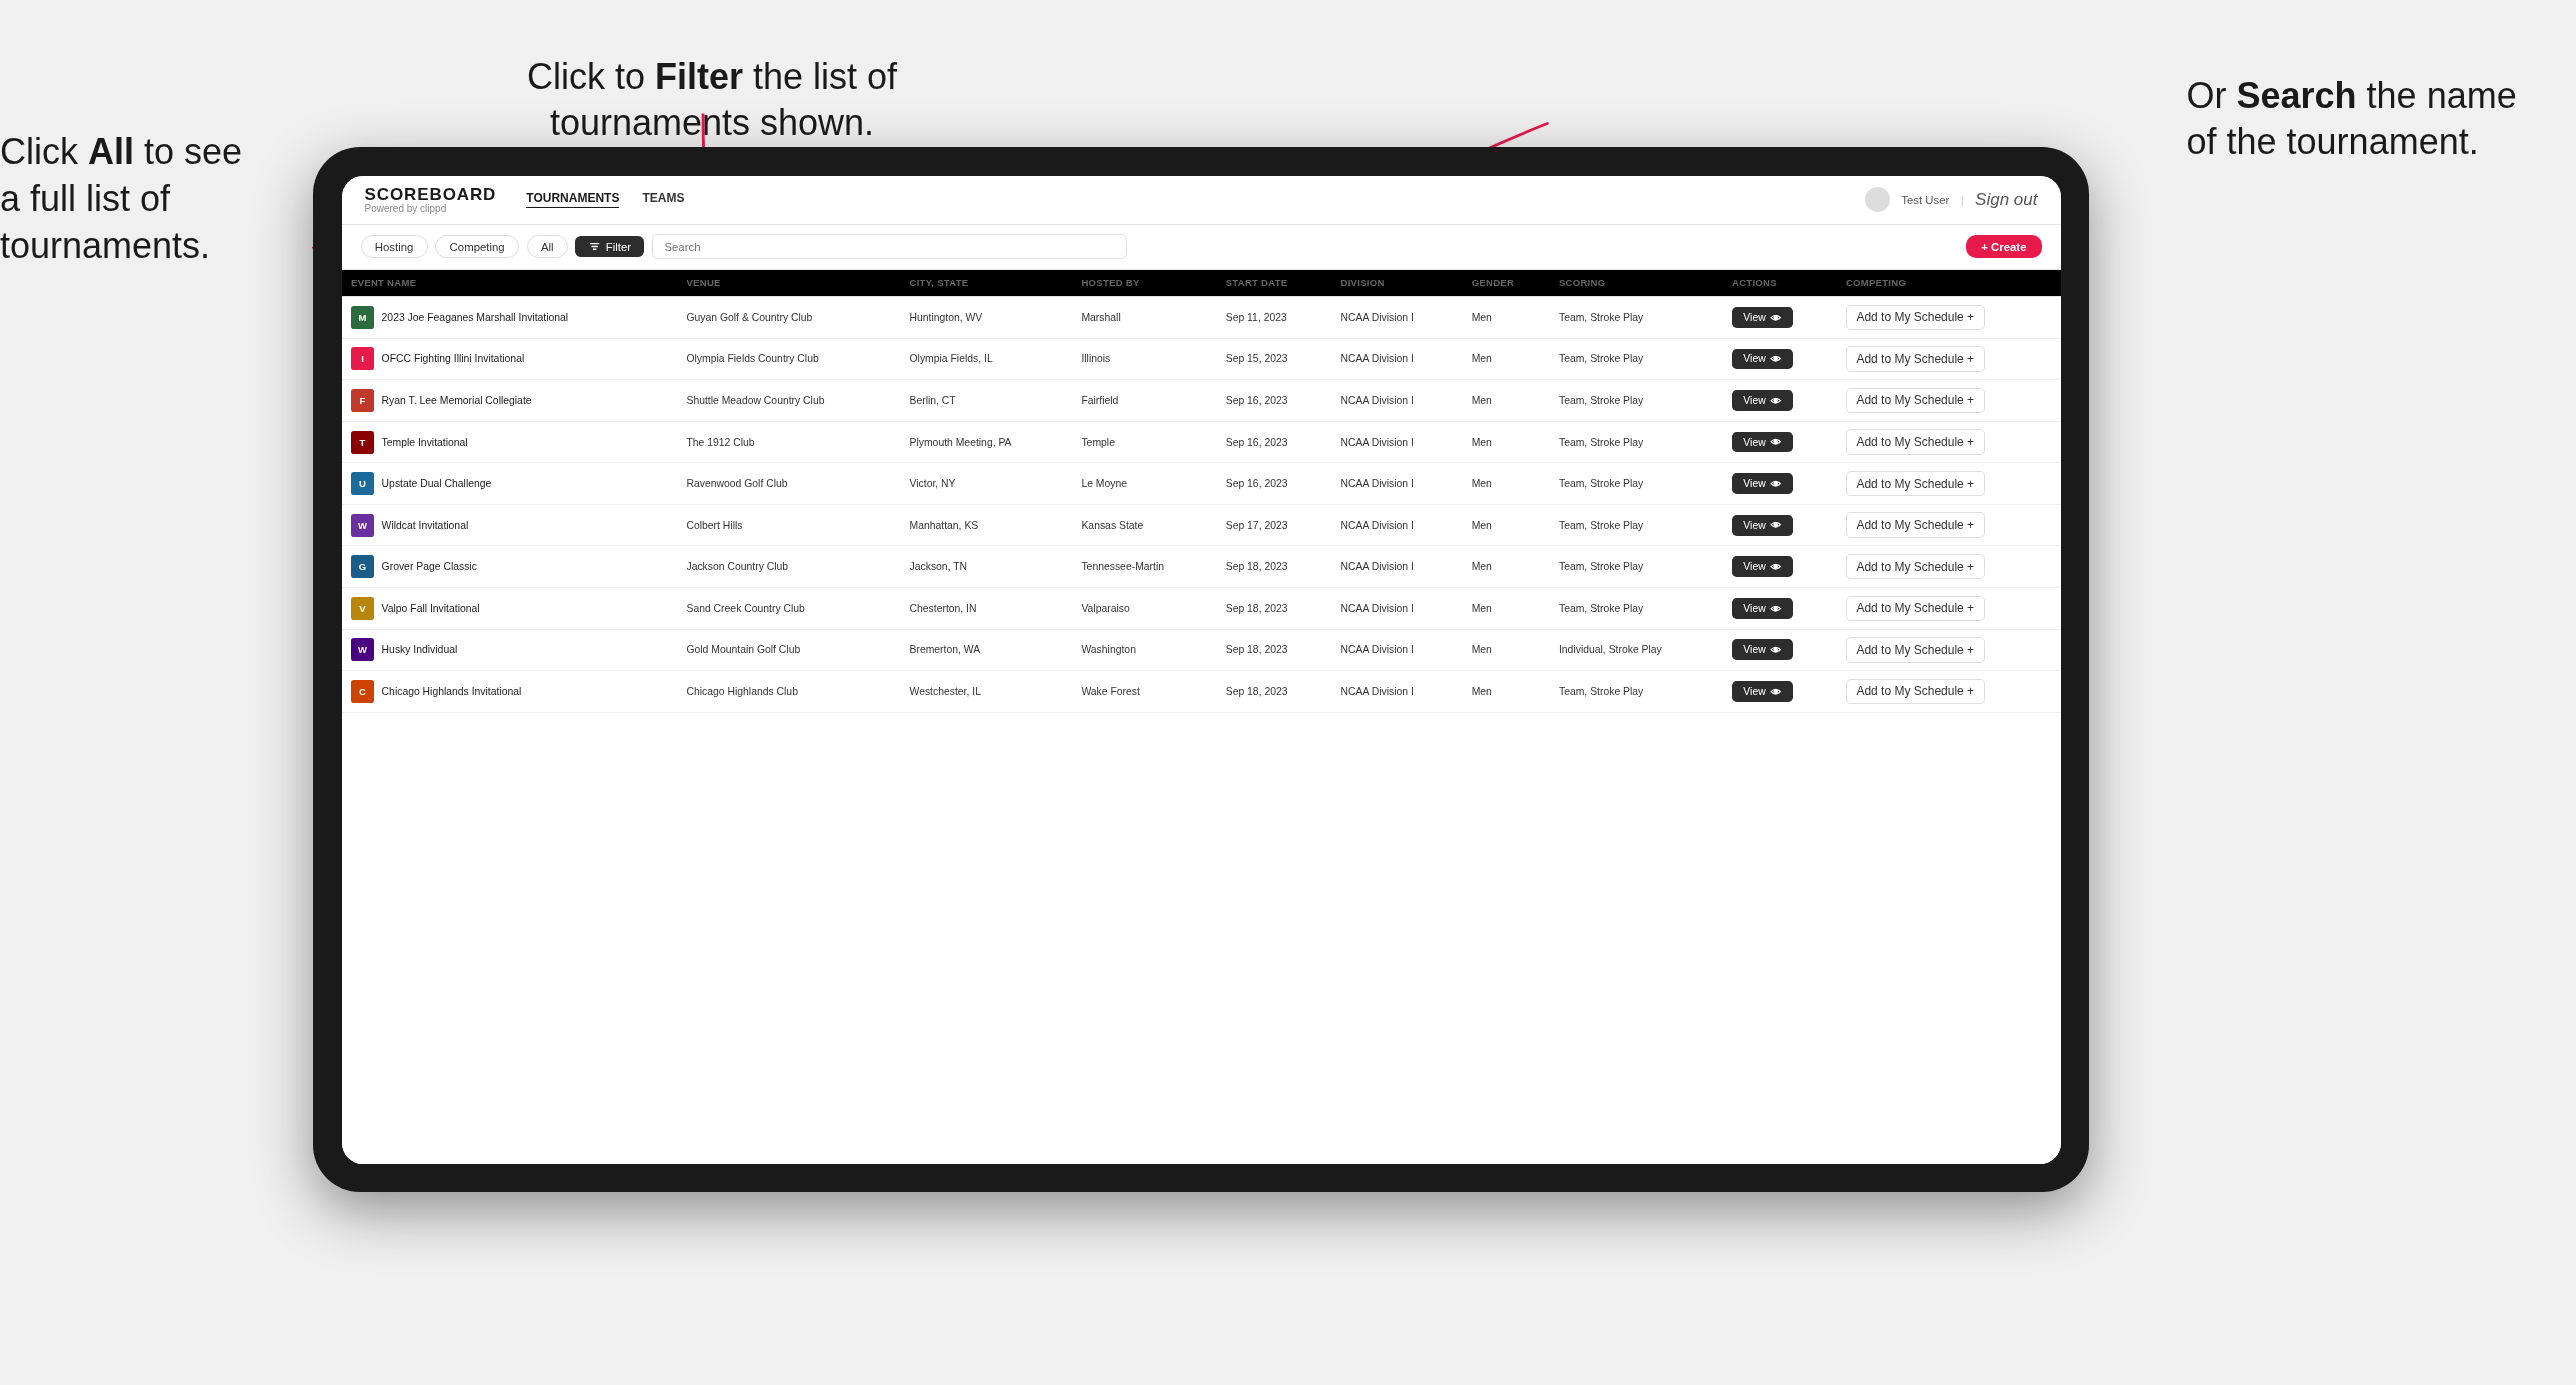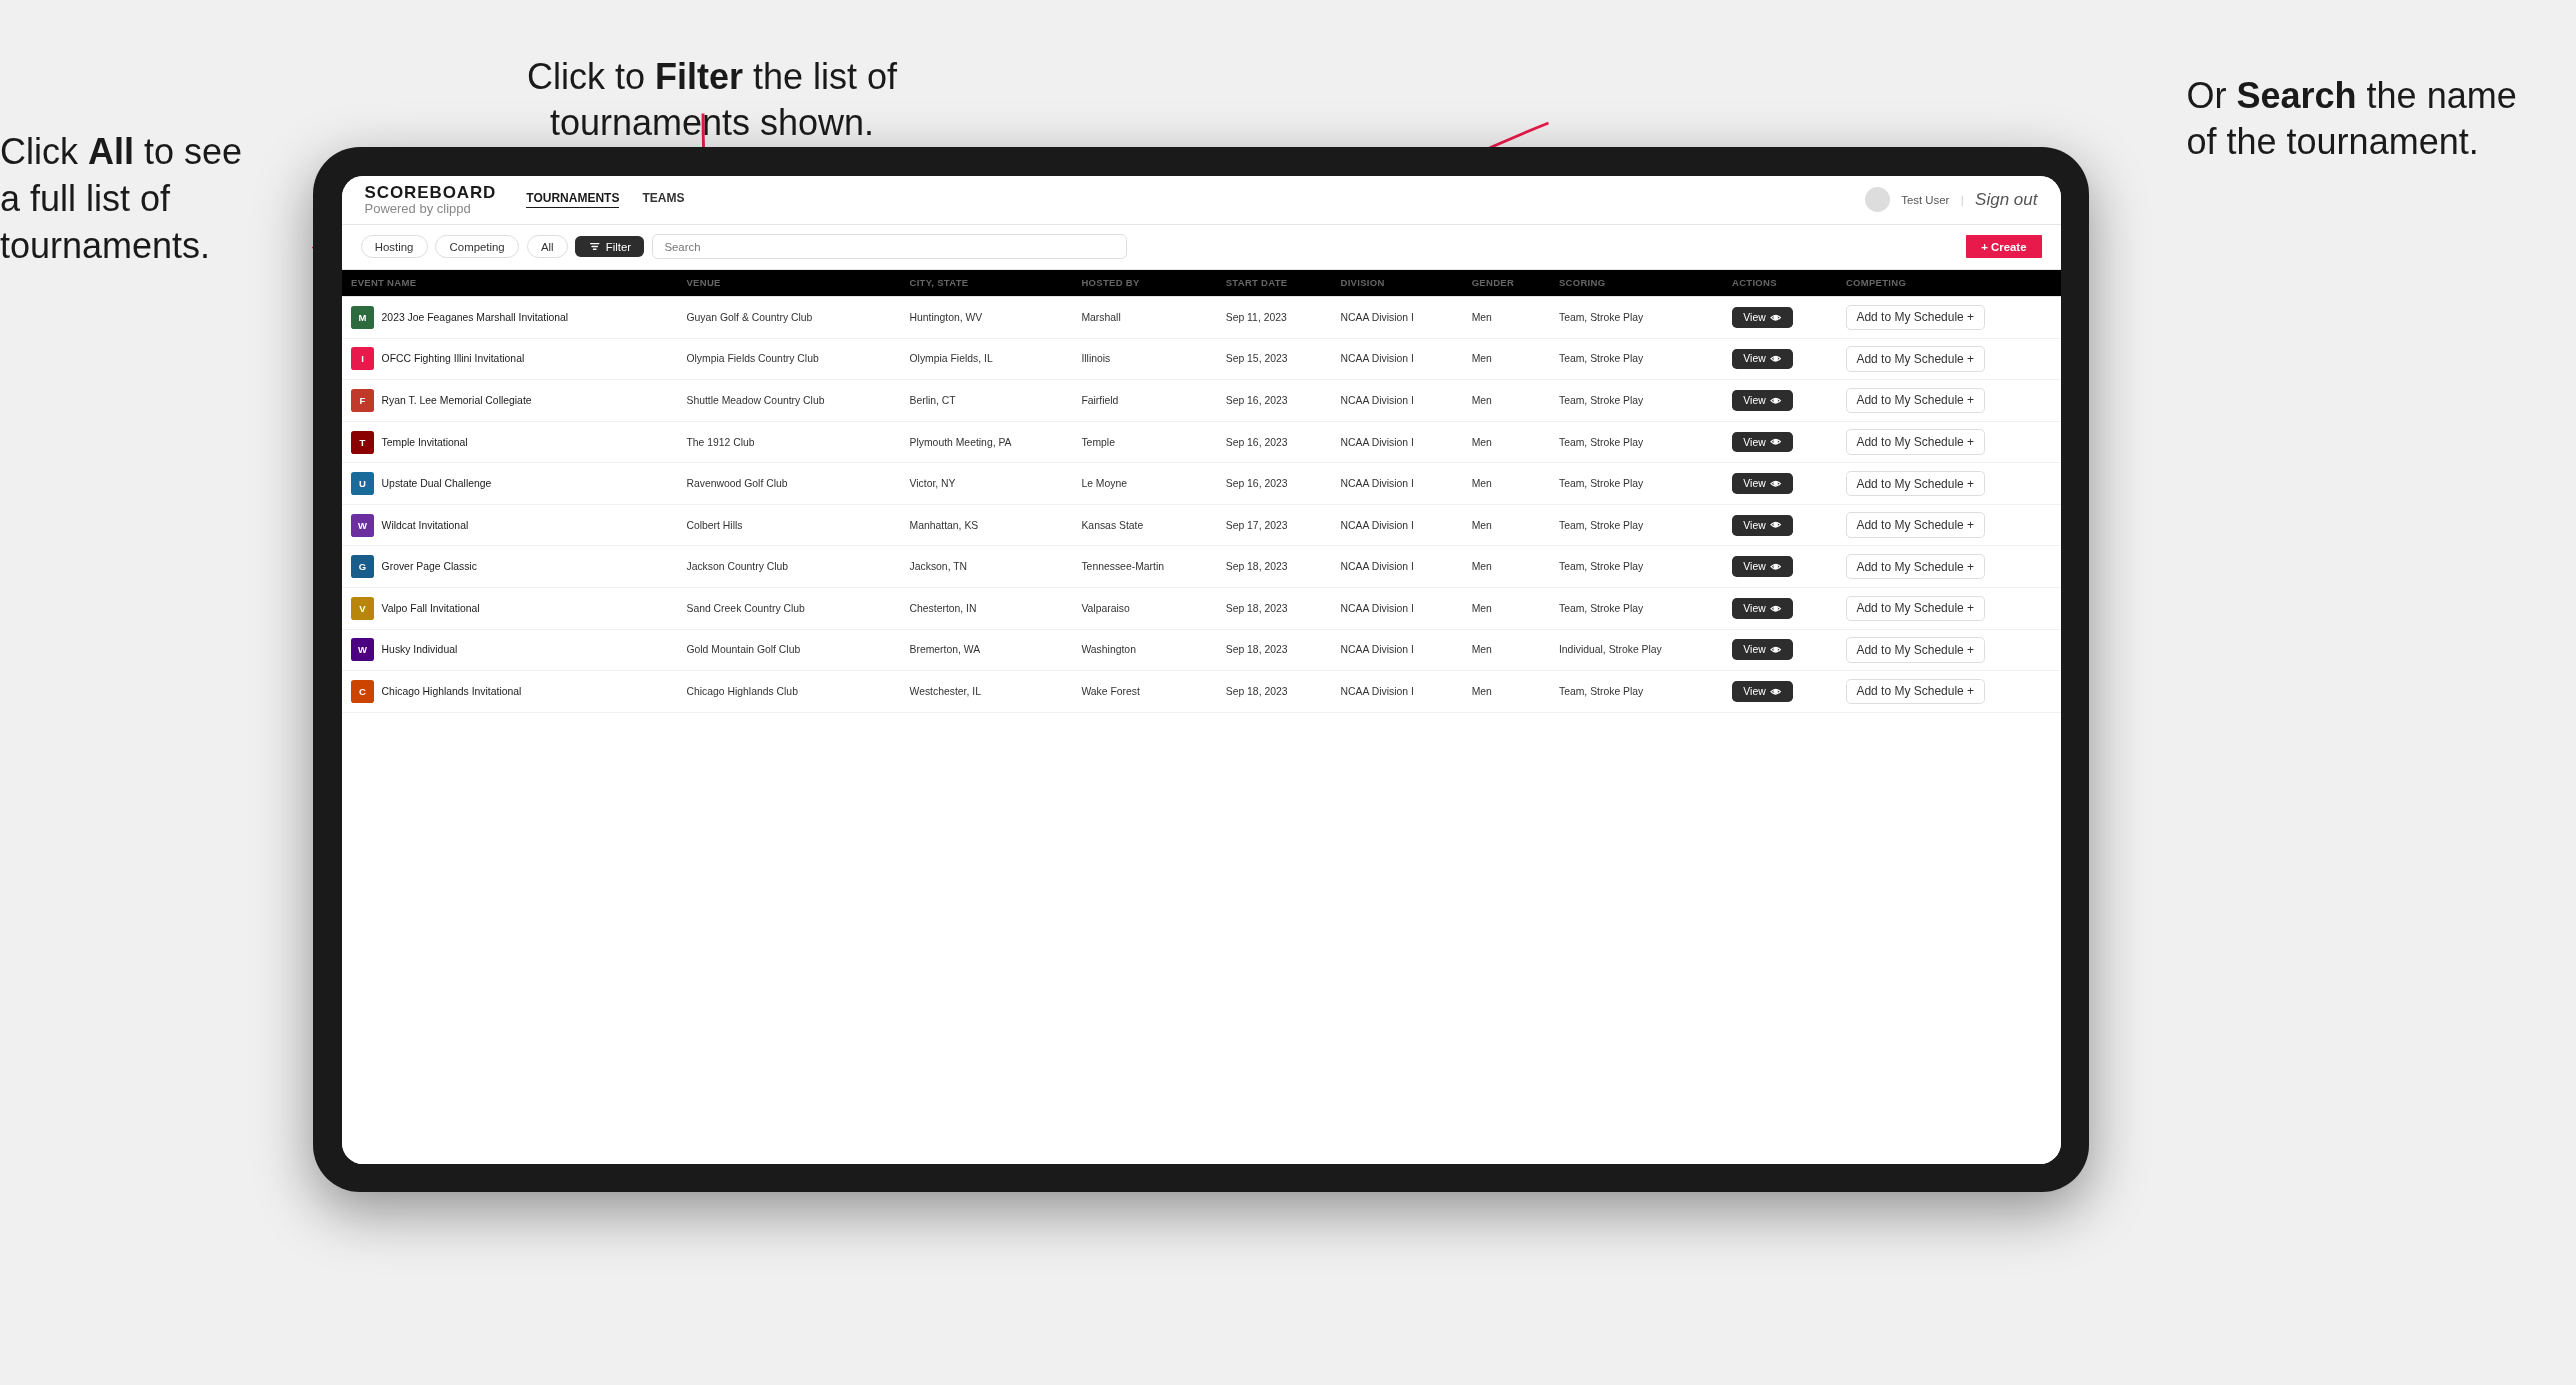--- a/index.html
+++ b/index.html
@@ -82,21 +82,21 @@
     }
 
     .logo-title {
       font-size: 17px;
       font-weight: 900;
       letter-spacing: 0.9px;
       color: #1a1a1a;
     }
 
     .logo-sub {
-      font-size: 13px;
+      font-size: 10px;
       color: #888;
       margin-top: -1.9px;
     }
 
     .nav-links {
       display: flex;
       gap: 23px;
       flex: 1;
     }
 
@@ -179,21 +179,21 @@
       color: #999;
       outline: none;
     }
 
     .create-btn {
       margin-left: auto;
       padding: 5.7px 15px;
       background: #e8194b;
       color: white;
       border: none;
-      border-radius: 1px;
+      border-radius: 10px;
       font-size: 11.4px;
       font-weight: 600;
       cursor: pointer;
     }
 
     
     .table-container {
       flex: 1;
       overflow-y: auto;
       background: white;

